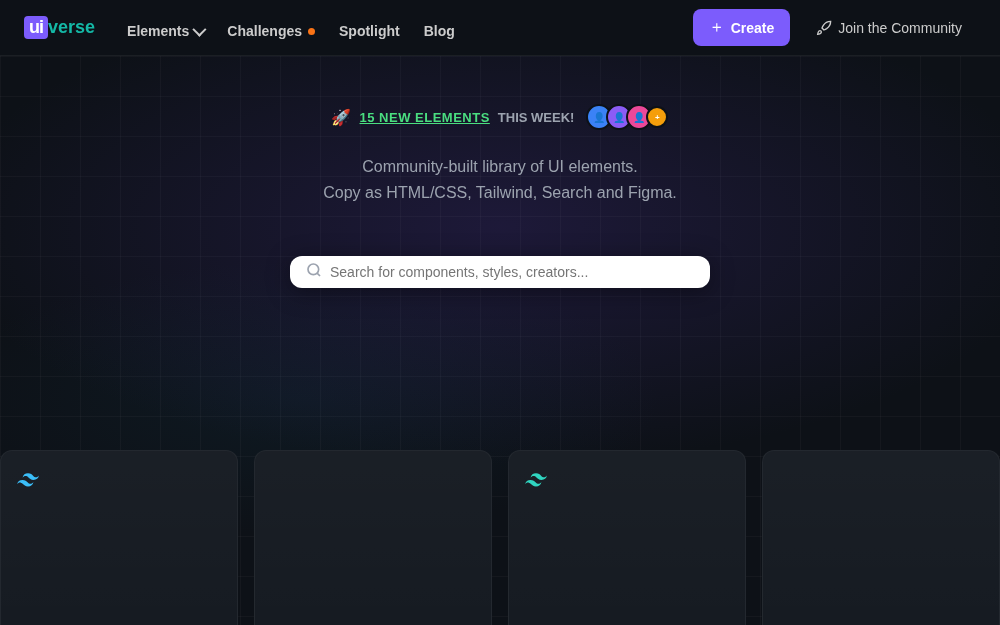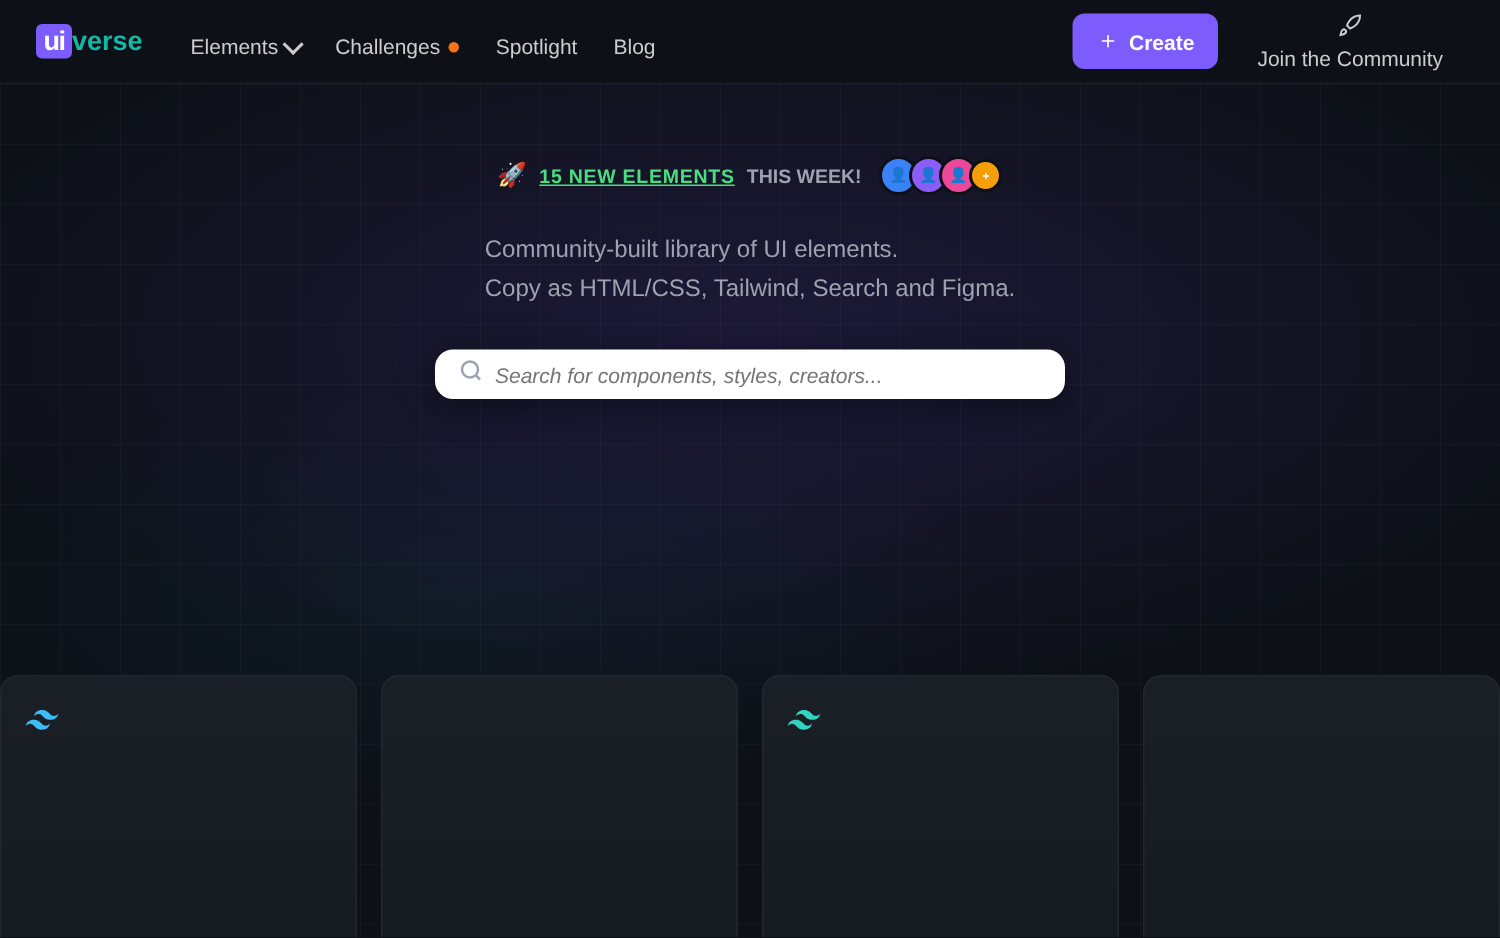--- a/index.html
+++ b/index.html
@@ -60,21 +60,21 @@
 
     .nav-links {
       display: flex;
       align-items: center;
       gap: 24px;
     }
 
     .nav-link {
       color: #ccc;
       font-size: 14px;
-      font-weight: 400;
+      font-weight: 700;
       cursor: pointer;
       display: flex;
       align-items: center;
       gap: 4px;
       text-decoration: none;
     }
 
     .nav-link-challenges {
       display: flex;
       align-items: center;
@@ -128,21 +128,20 @@
       color: #ccc;
       border: none;
       border-radius: 8px;
       padding: 8px 14px;
       font-size: 14px;
       font-weight: 500;
       cursor: pointer;
       display: flex;
       align-items: center;
       gap: 6px;
-      flex-direction: column;
     }
 
     
     .hero {
       position: relative;
       display: flex;
       flex-direction: column;
       align-items: center;
       padding-top: 48px;
       overflow: hidden;
@@ -225,23 +224,23 @@
       text-align: center;
       color: #fff;
       letter-spacing: -2px;
       margin-bottom: 20px;
       position: relative;
     }
 
     .hero-subtitle {
       font-size: 16px;
       color: #9ca3af;
-      text-align: left;
+      text-align: center;
       line-height: 1.6;
-      margin-bottom: 28px;
+      margin-bottom: 51px;
       position: relative;
     }
 
     
     .search-bar {
       display: flex;
       align-items: center;
       background: #fff;
       border-radius: 12px;
       padding: 6px 6px 6px 16px;
@@ -257,21 +256,20 @@
       flex-shrink: 0;
     }
 
     .search-input {
       flex: 1;
       border: none;
       outline: none;
       font-size: 14px;
       color: #374151;
       background: transparent;
-      font-style: italic;
     }
 
     .btn-search {
       background: #7c5cfc;
       color: #fff;
       border: none;
       border-radius: 8px;
       padding: 10px 24px;
       font-size: 15px;
       font-weight: 600;

